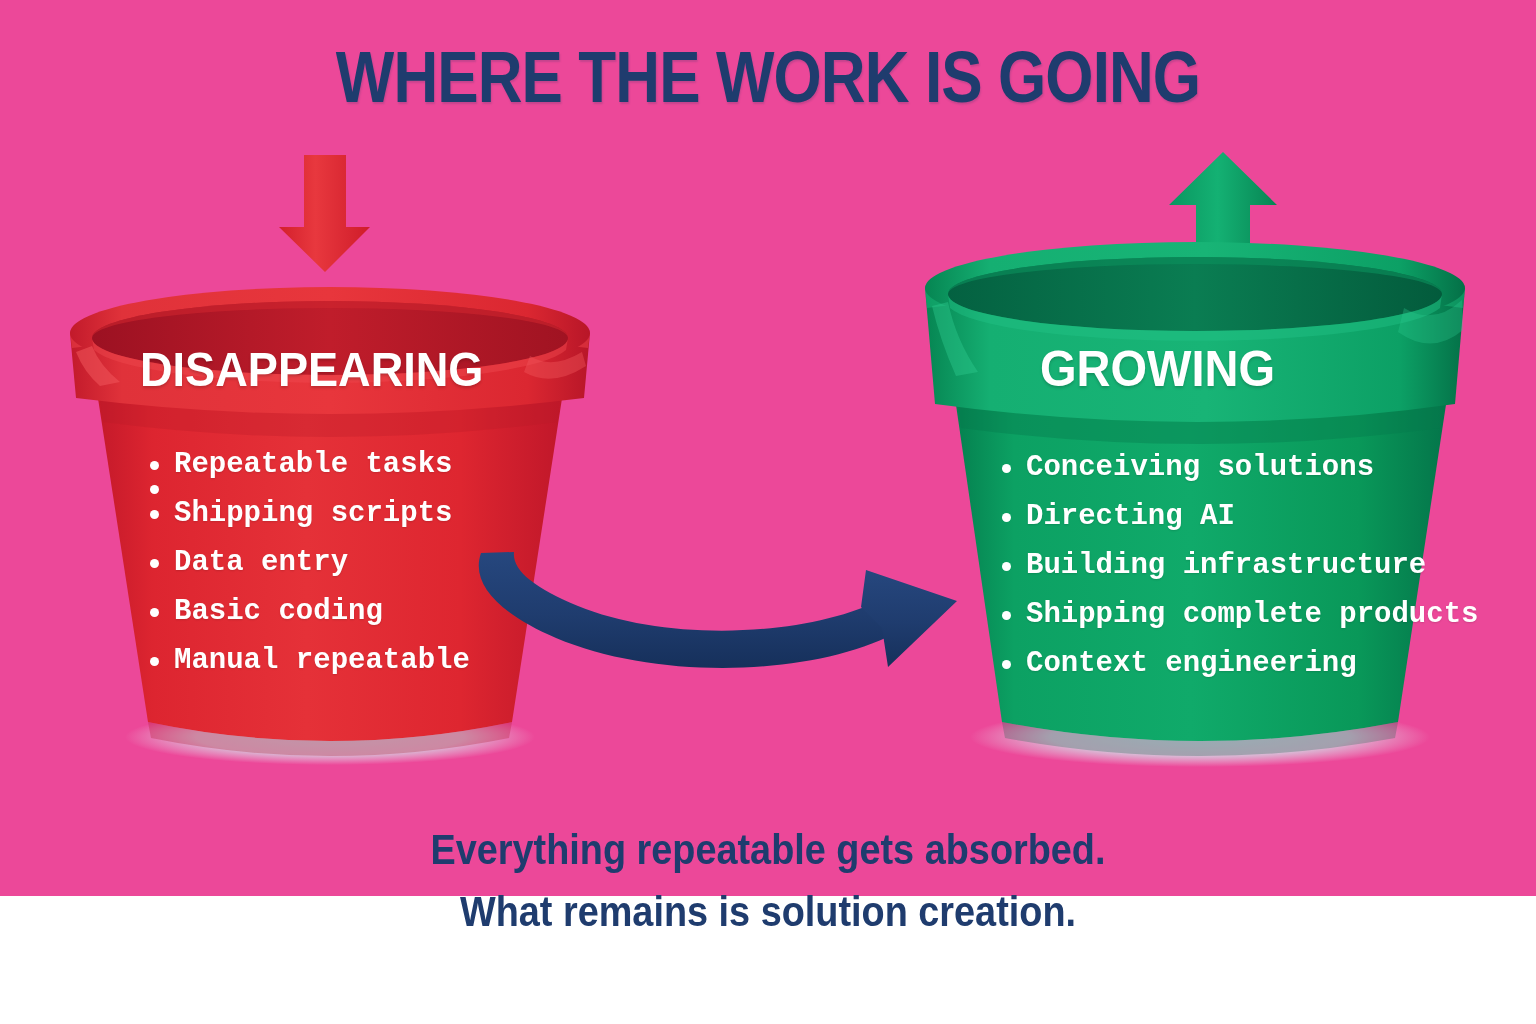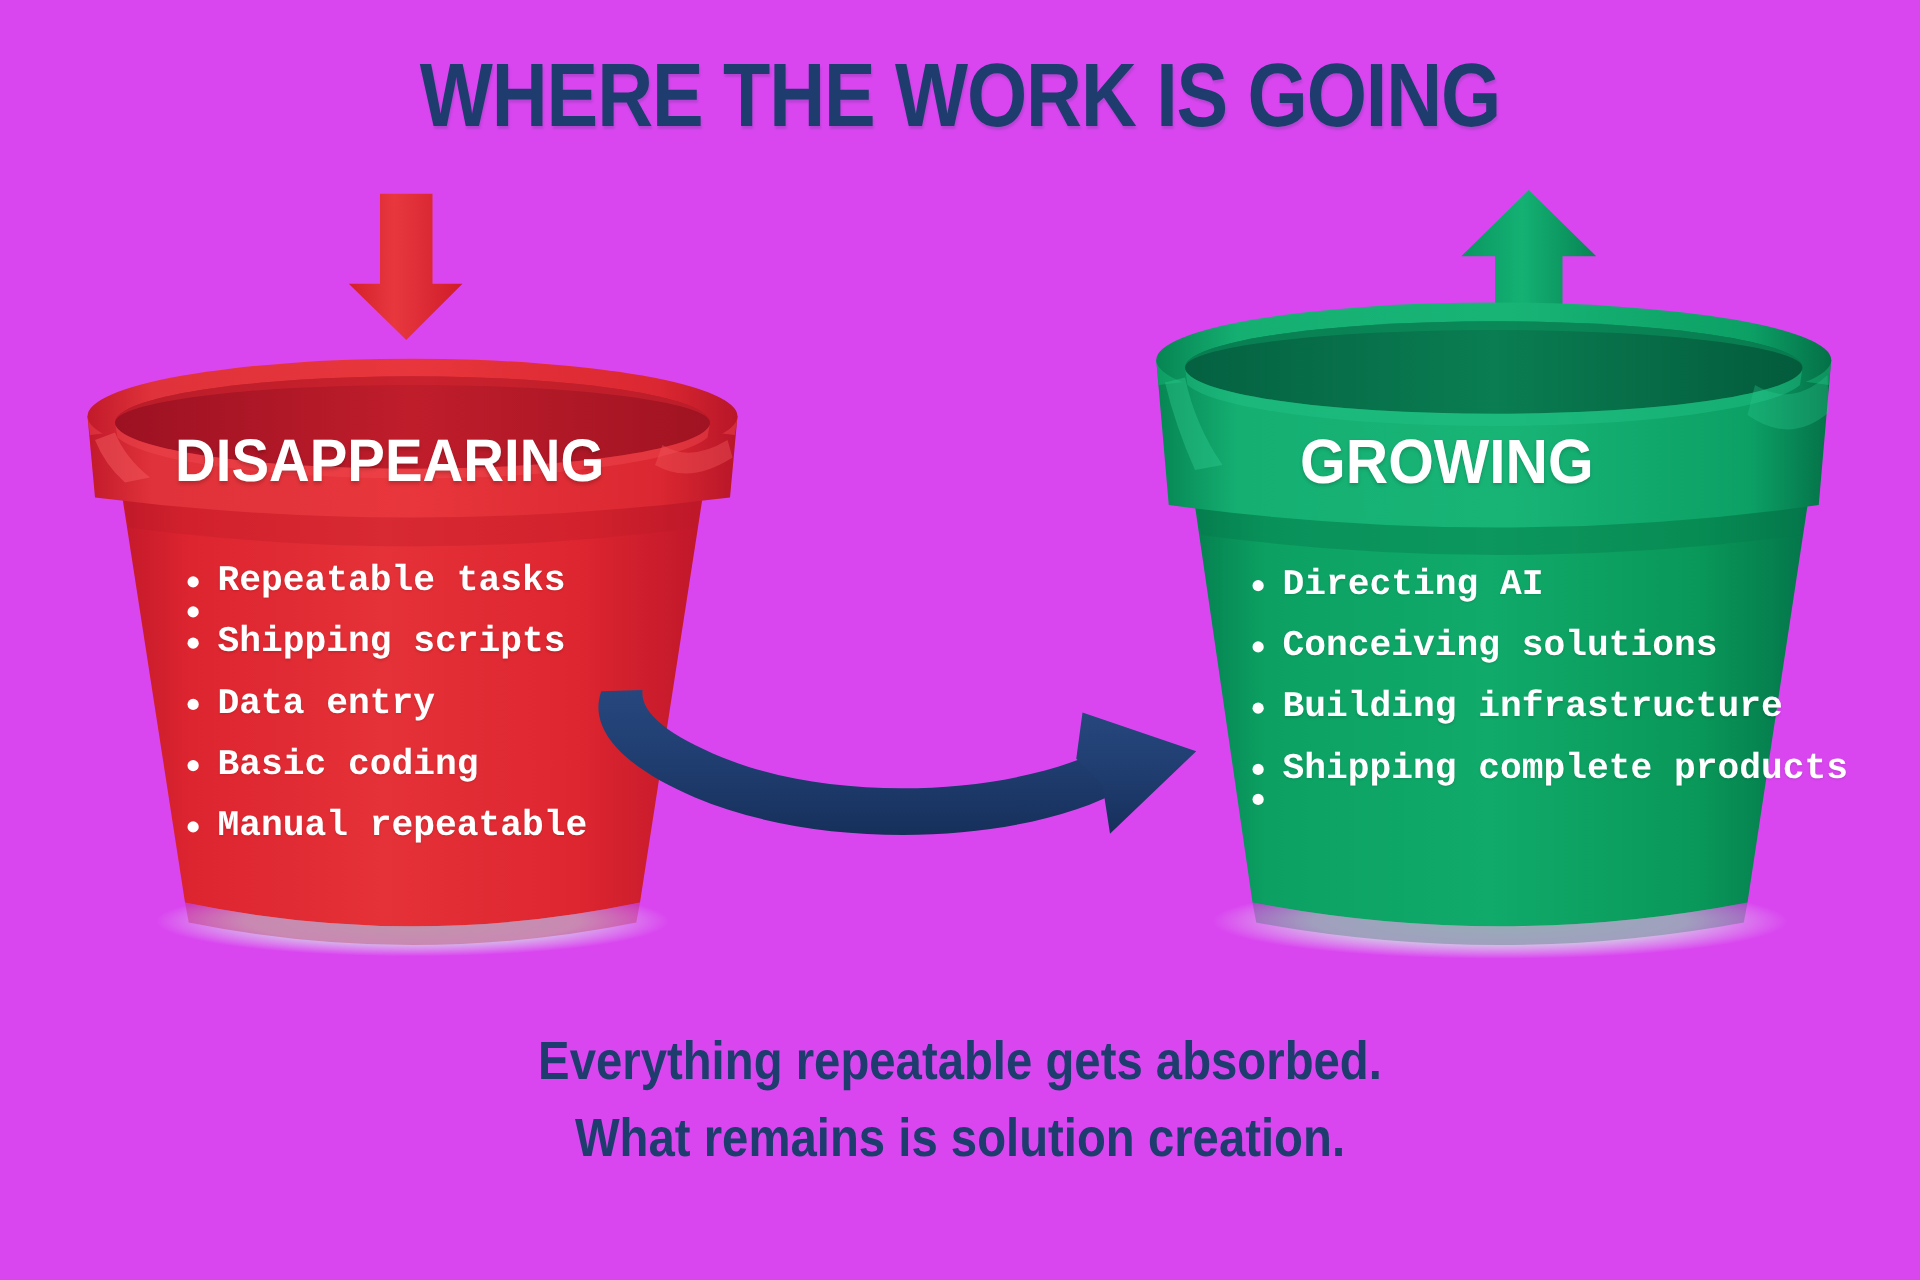--- a/index.html
+++ b/index.html
@@ -10,22 +10,22 @@
   body {
     width: 1536px;
     height: 1024px;
     overflow: hidden;
     font-family: "Liberation Sans", sans-serif;
     position: relative;
   }
   #stage {
     position: relative;
     width: 1536px;
-    height: 1024px;
-    background: #d946ef;
+    height: 896px;
+    background: #ec4899;
   }
   #artboard {
     position: absolute;
     inset: 0;
     width: 1536px;
     height: 1024px;
   }
 
   
   .title {
@@ -278,25 +278,25 @@
   <ul id="list-red" class="item-list">
     <li><span class="bullet"></span><span>Repeatable tasks</span></li>
     <li><span class="bullet"></span></li>
     <li><span class="bullet"></span><span>Shipping scripts</span></li>
     <li><span class="bullet"></span><span>Data entry</span></li>
     <li><span class="bullet"></span><span>Basic coding</span></li>
     <li><span class="bullet"></span><span>Manual repeatable</span></li>
   </ul>
 
   <ul id="list-green" class="item-list">
+    <li><span class="bullet"></span><span>Conceiving solutions</span></li>
     <li><span class="bullet"></span><span>Directing AI</span></li>
-    <li><span class="bullet"></span><span>Conceiving solutions</span></li>
     <li><span class="bullet"></span><span>Building infrastructure</span></li>
     <li><span class="bullet"></span><span>Shipping complete products</span></li>
-    <li><span class="bullet"></span></li>
+    <li><span class="bullet"></span><span>Context engineering</span></li>
   </ul>
 
   <div class="footer">
     <span class="line">Everything repeatable gets absorbed.</span>
     <span class="line">What remains is solution creation.</span>
   </div>
 
 </div>
 
 </body></html>

